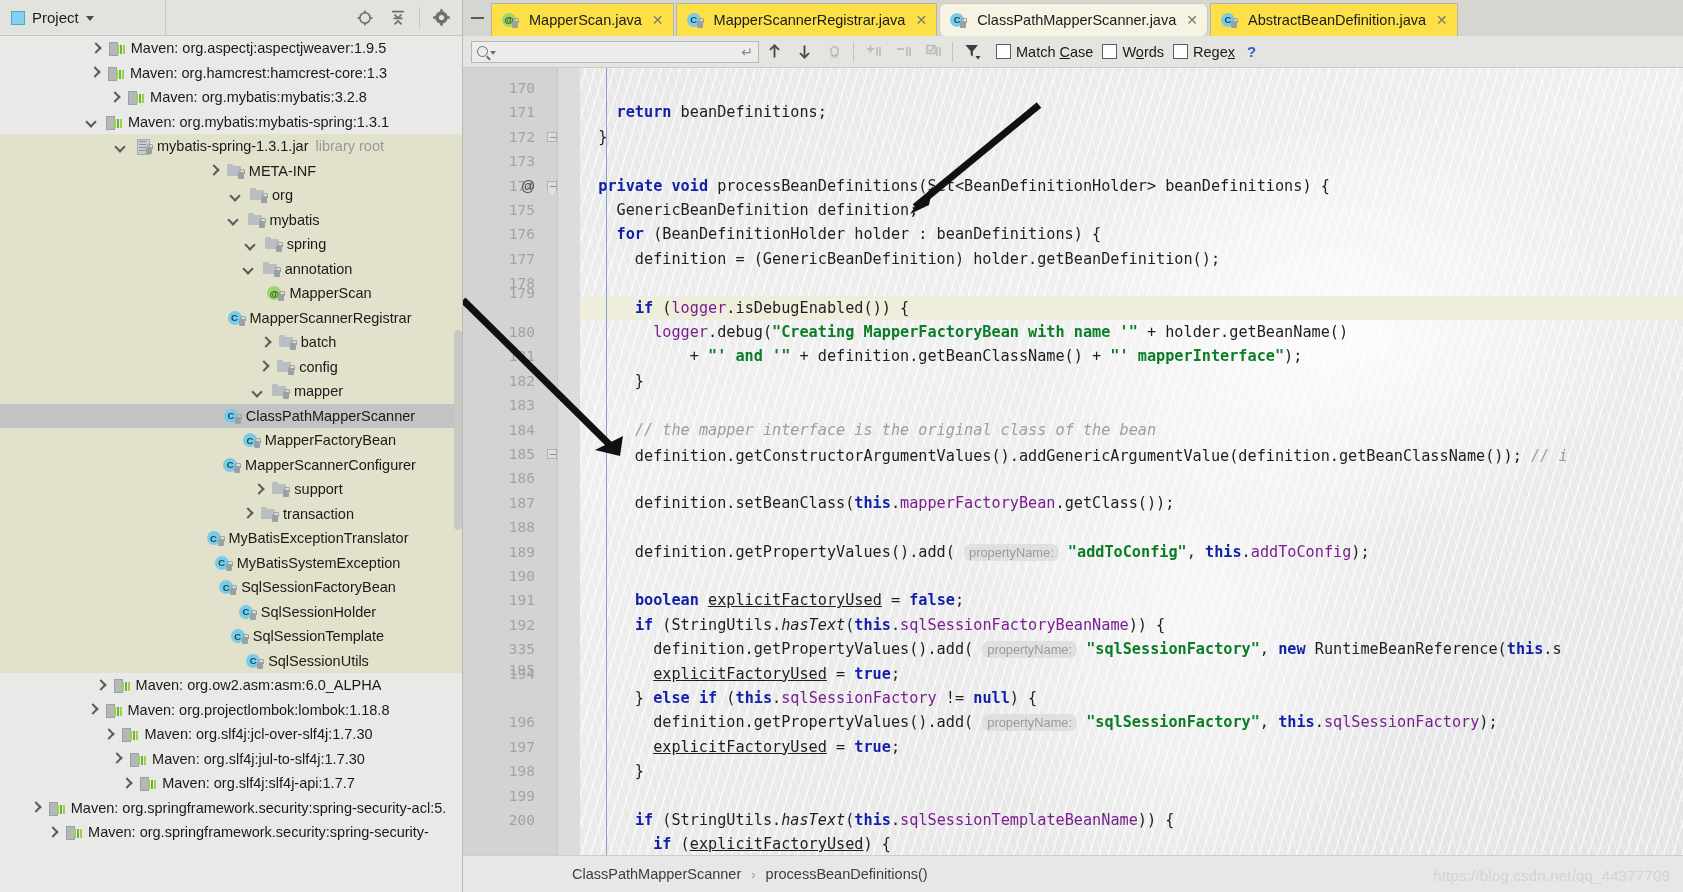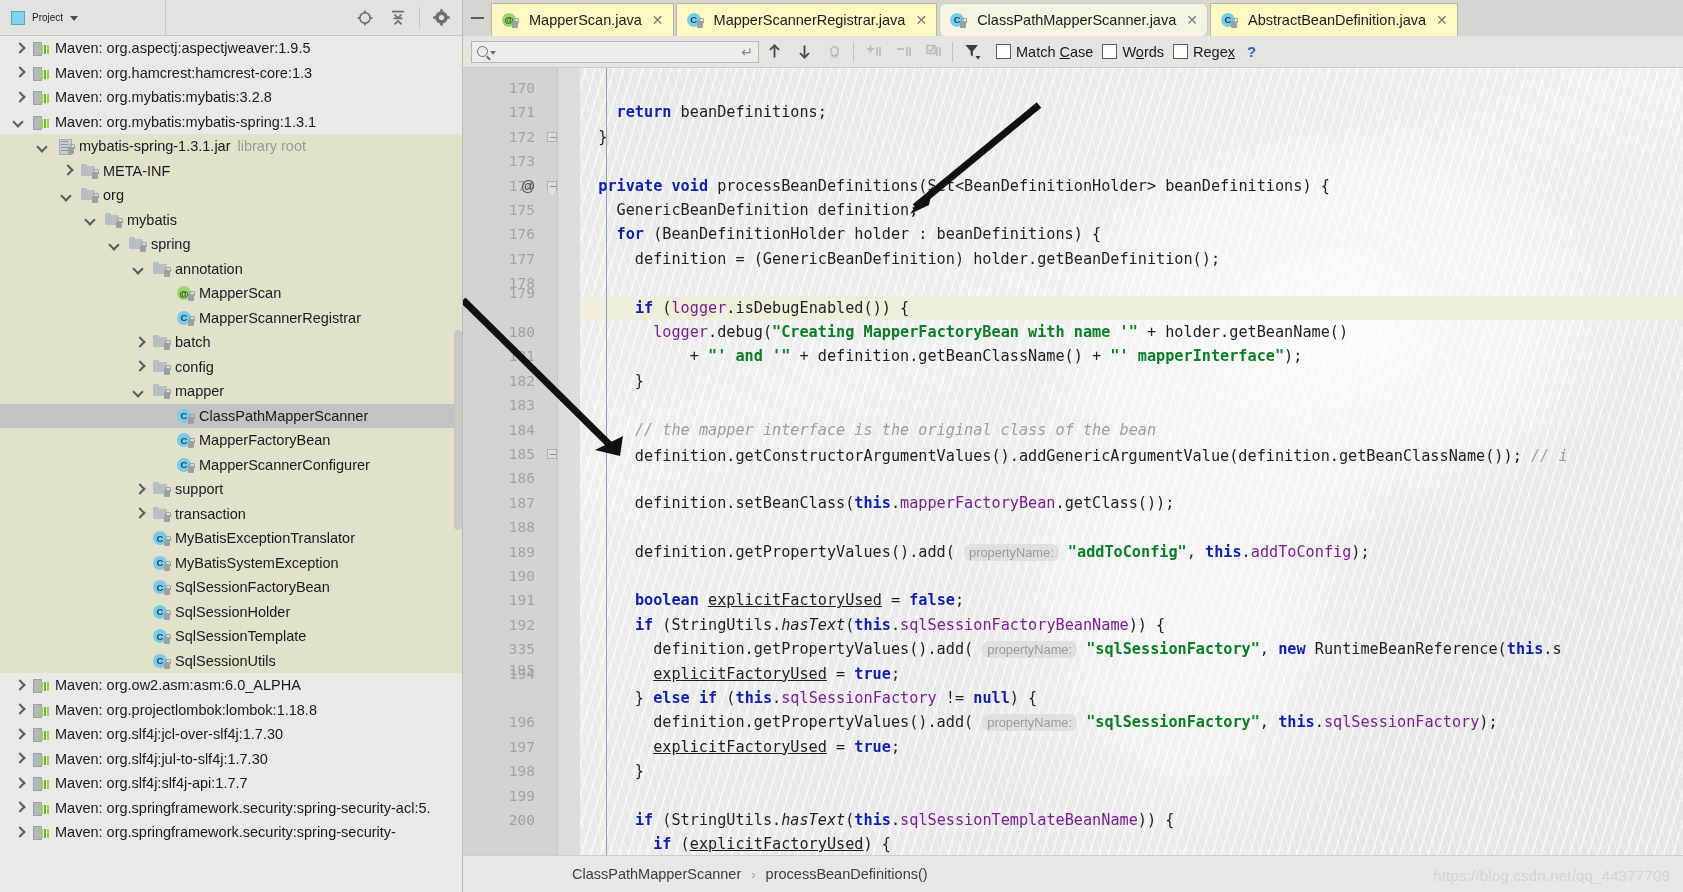--- a/index.html
+++ b/index.html
@@ -17,34 +17,34 @@
     background:#e9e9e7; border-right:1px solid #b8b8b4;
   }
   #project-header {
     height:36px; display:flex; align-items:center;
     background:#e2e2de; border-bottom:1px solid #c4c4c0;
     position:relative;
   }
   #project-title-group { display:flex; align-items:center; gap:7px; padding-left:11px; width:166px; height:100%;
       border-right:1px solid #c9c9c5; }
   .proj-sq { width:14px; height:14px; background:#7fd2f0; border:1px solid #4fa8c8; flex:none; }
-  #project-label { font-size:10px; color:#1d1d1d; }
+  #project-label { font-size:15px; color:#1d1d1d; }
   .caret-dn { width:0;height:0;border-left:4px solid transparent;border-right:4px solid transparent;border-top:5px solid #4a4a4a; margin-top:2px;}
   #project-tools { position:absolute; right:6px; top:0; height:100%; display:flex; align-items:center; gap:3px; }
   .ptool { width:30px; height:30px; display:flex; align-items:center; justify-content:center; }
   .ptool svg { display:block; }
   .tool-sep { width:1px; height:22px; background:#c5c5c1; margin:0 3px; }
 
   #tree {
     position:absolute; top:36px; left:0; right:0; bottom:0;
     overflow:hidden; background:#e9e9e7;
   }
   .row {
     height:24.5px; display:flex; align-items:center; white-space:nowrap;
-    font-size:14.5px; color:#1a1a1a; position:relative;
+    font-size:14.5px; color:#1a1a1a; position:relative;justify-content:center;
   }
   .row.jar-bg { background:#e2e2cc; }
   .row.sel { background:#c3c3c3; }
   .arrow { width:13px; height:13px; flex:none; position:relative; }
   .arrow.closed::before {
     content:''; position:absolute; left:3px; top:2px;
     width:6px; height:6px; border-right:2px solid #5c5c5c; border-top:2px solid #5c5c5c;
     transform:rotate(45deg);
   }
   .arrow.open::before {
@@ -88,21 +88,21 @@
 
   
   #editor-area { position:absolute; left:463px; top:0; right:0; bottom:0; background:#eceae6; }
 
   
   #tabs { height:36px; display:flex; align-items:flex-end; background:#d6d6d0; position:relative; }
   #tab-minus { width:28px; height:36px; display:flex; align-items:center; justify-content:center; }
   #tab-minus .ln { width:13px; height:2px; background:#5a5a5a; }
   .tab {
     height:33px; display:flex; align-items:center; gap:6px; padding:0 9px 0 10px;
-    font-size:14.5px; color:#1a1a1a; background:#fef9c3; border:1px solid #b5b5ac; border-bottom:none;
+    font-size:14.5px; color:#1a1a1a; background:#fde047; border:1px solid #b5b5ac; border-bottom:none;
     margin-right:2px; position:relative; white-space:nowrap;
   }
   .tab.active { background:#f6f3e3; border-color:#cfcbb5;border-radius:6px; }
   .tab .tab-ico { width:16px; height:16px; position:relative; flex:none; }
   .tab .x { font-size:14px; color:#7a7a74; margin-left:4px; }
   #tabs-clip { display:flex; align-items:flex-end; overflow:hidden; height:36px; }
 
   
   #find-bar { height:32px; display:flex; align-items:center; gap:0; background:#e4e4e0; border-bottom:1px solid #c9c9c3; padding-left:8px; }
   #search-field {

